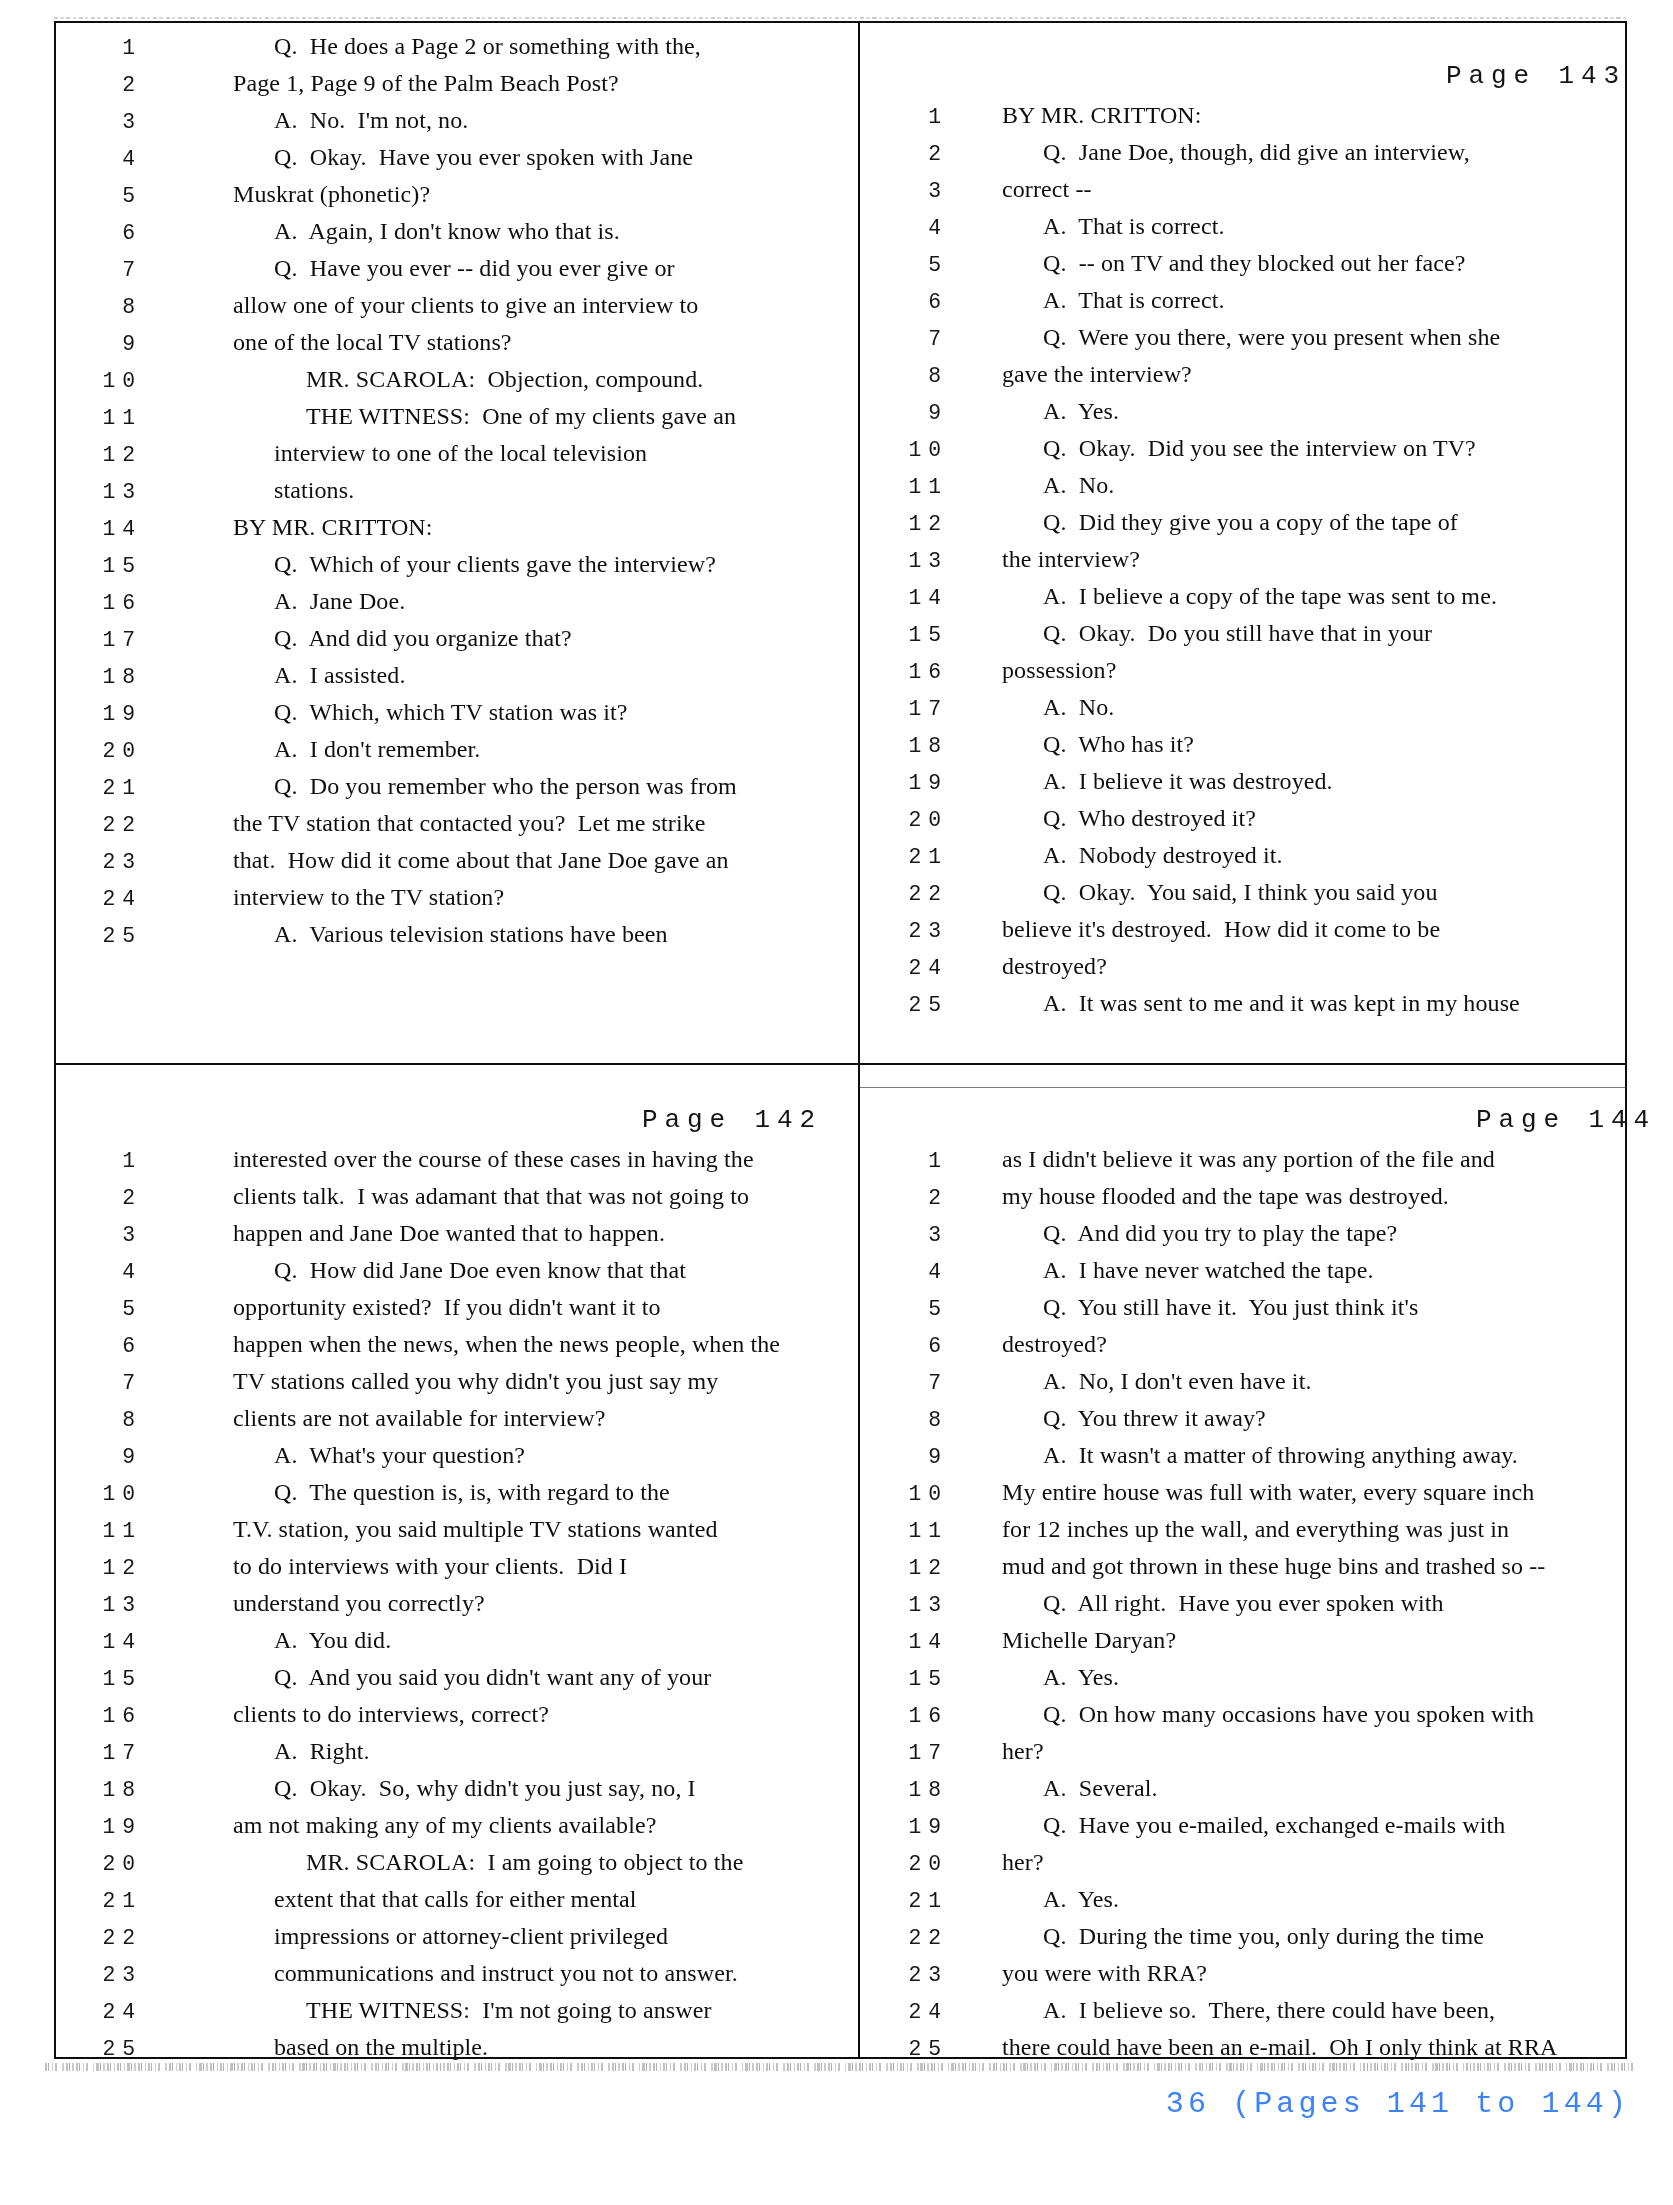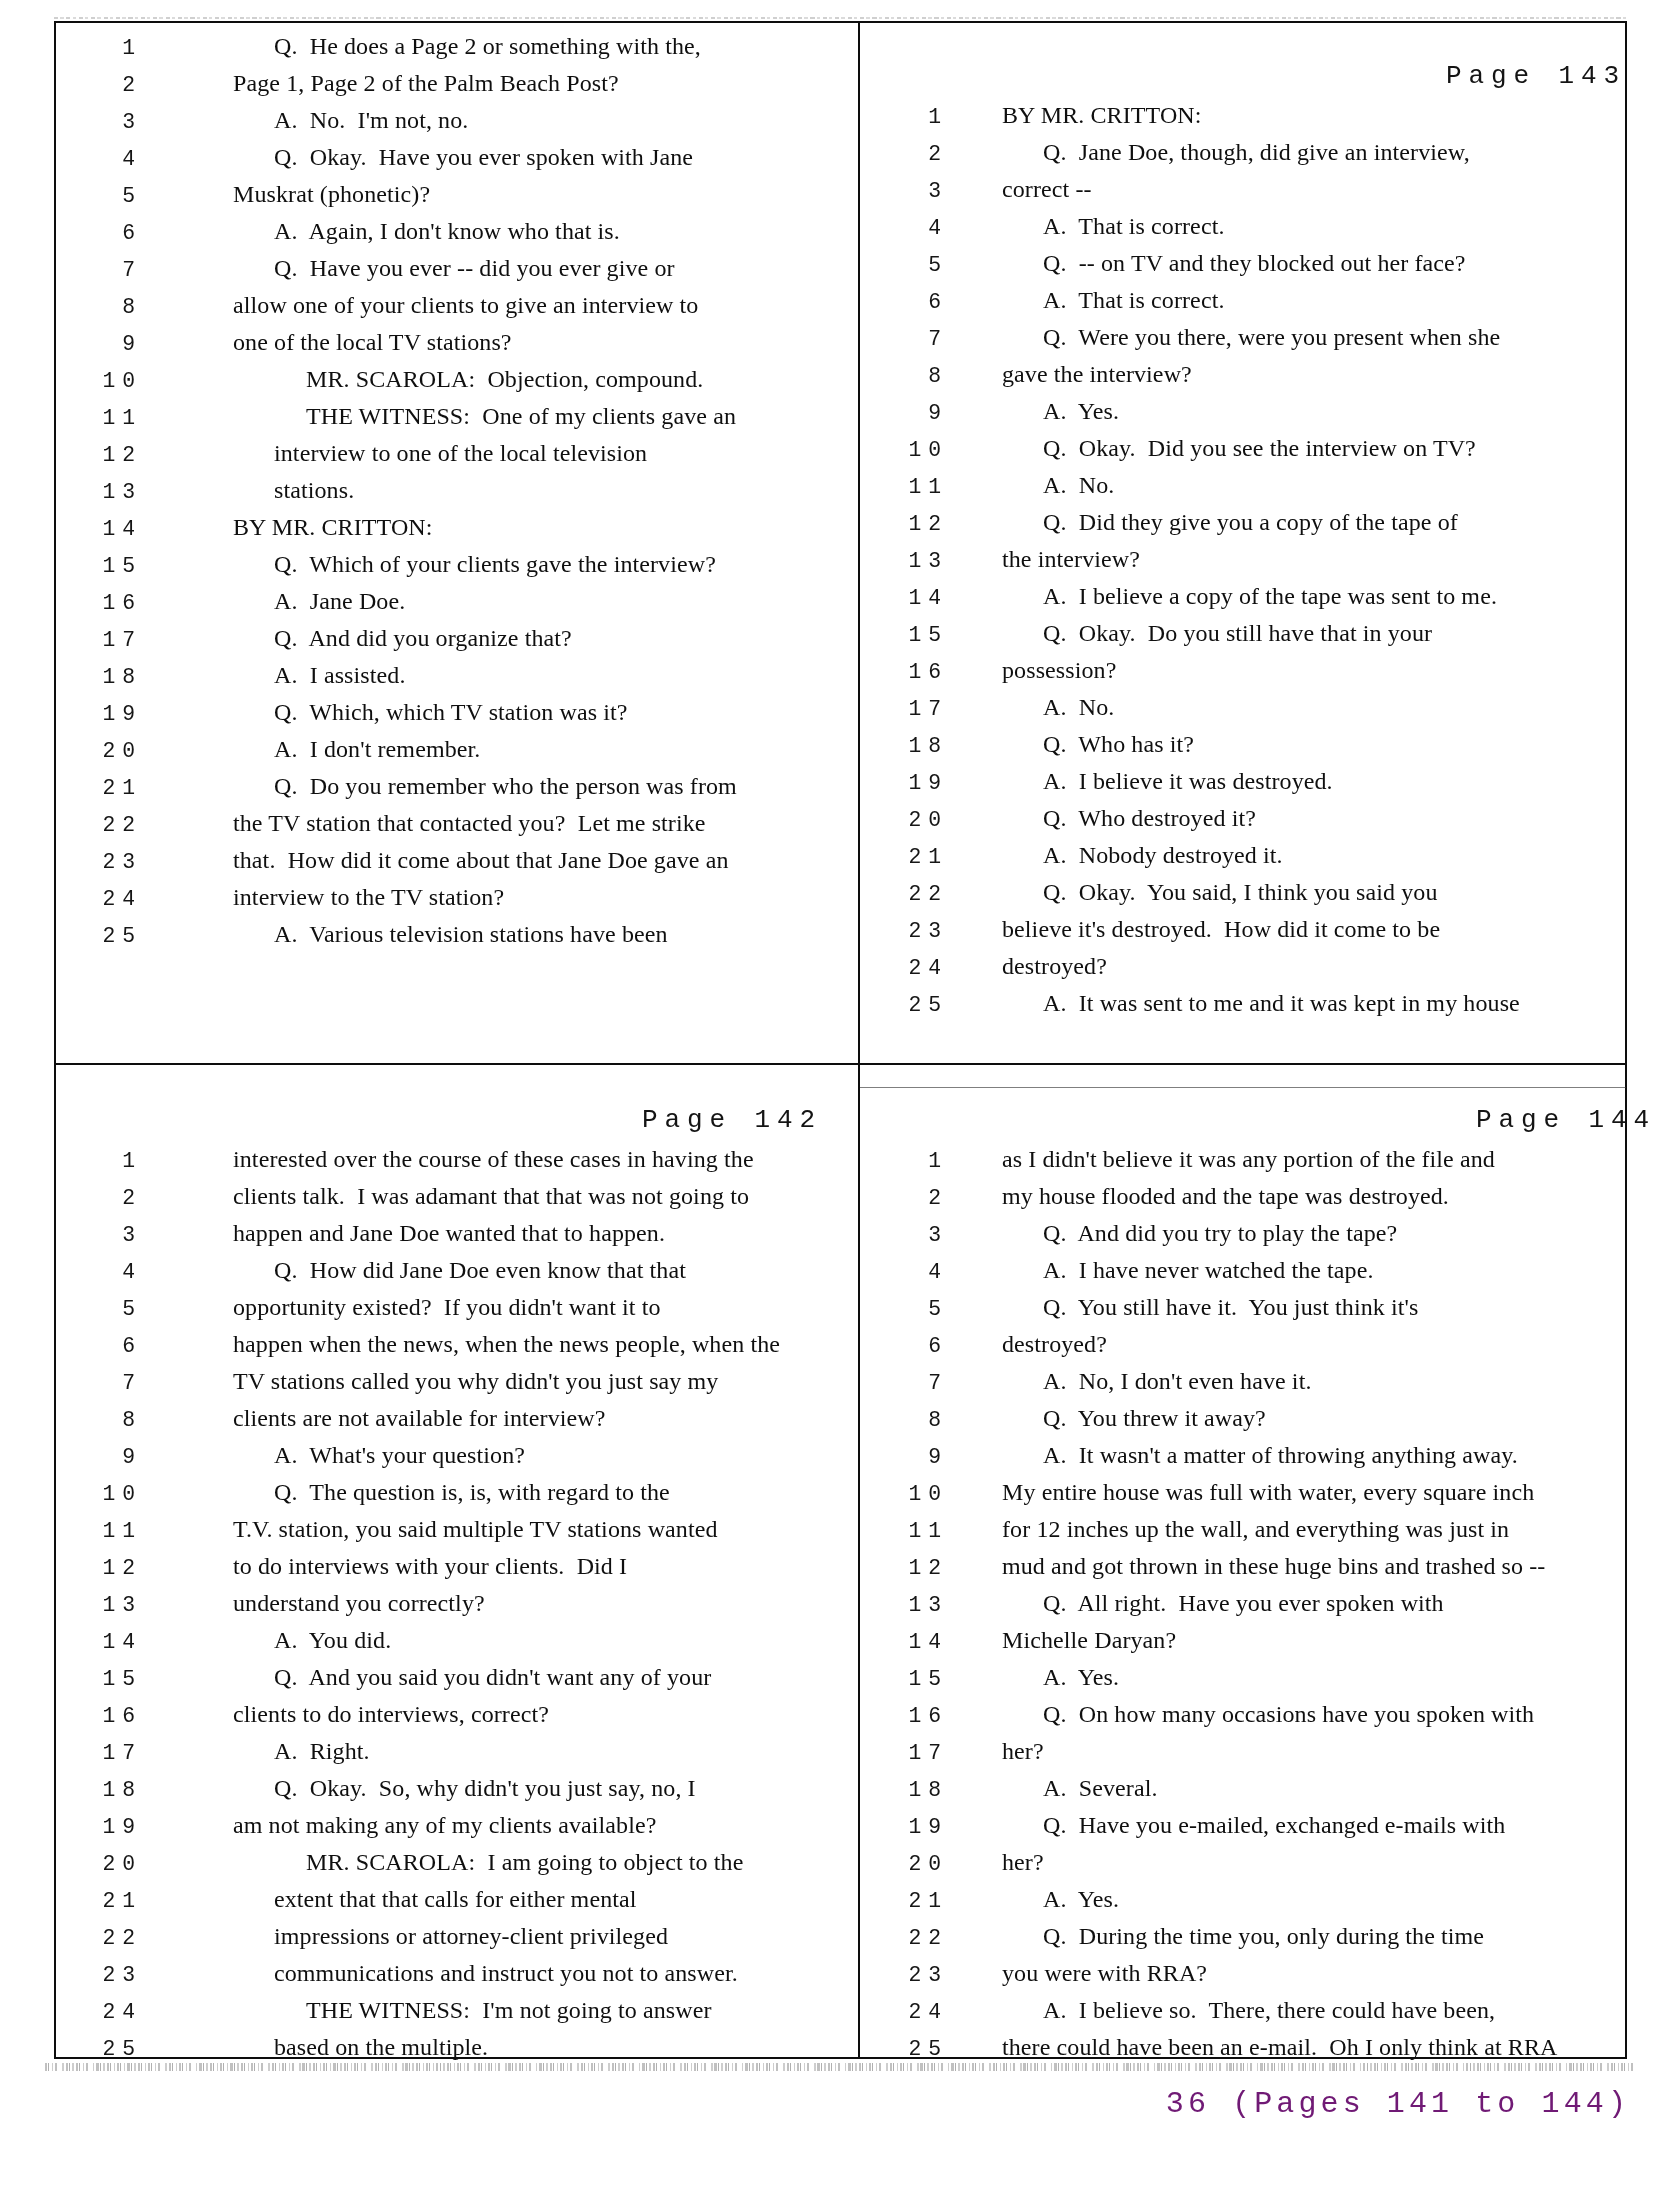--- a/index.html
+++ b/index.html
@@ -61,21 +61,21 @@
     letter-spacing:0.1px;
     color:#0f0f0f;
   }
   .q-tl .txt,.q-bl .txt{margin-left:91px;}
   .q-tr .txt,.q-br .txt{margin-left:54px;}
   .i1{padding-left:41px;}
   .i2{padding-left:73px;}
   .footer{
     position:absolute;top:2087px;right:44px;
     font-family:"Liberation Mono", monospace;
-    font-size:30px;letter-spacing:4.1px;color:#701a75;
+    font-size:30px;letter-spacing:4.1px;color:#3b82f6;
   }
 </style>
 </head>
 <body>
 
 <div class="sheet">
 
   <div class="noise-top"></div>
   <div class="box"></div>
   <div class="vdiv"></div>
@@ -84,21 +84,21 @@
   <div class="noise-bottom"></div>
 
   <div class="quad q-tl">
     <div class="lines">
         <div class="line">
           <span class="ln">1</span>
           <span class="txt i1">Q.  He does a Page 2 or something with the,</span>
         </div>
         <div class="line">
           <span class="ln">2</span>
-          <span class="txt i0">Page 1, Page 2 of the Palm Beach Post?</span>
+          <span class="txt i0">Page 1, Page 9 of the Palm Beach Post?</span>
         </div>
         <div class="line">
           <span class="ln">3</span>
           <span class="txt i1">A.  No.  I'm not, no.</span>
         </div>
         <div class="line">
           <span class="ln">4</span>
           <span class="txt i1">Q.  Okay.  Have you ever spoken with Jane</span>
         </div>
         <div class="line">

